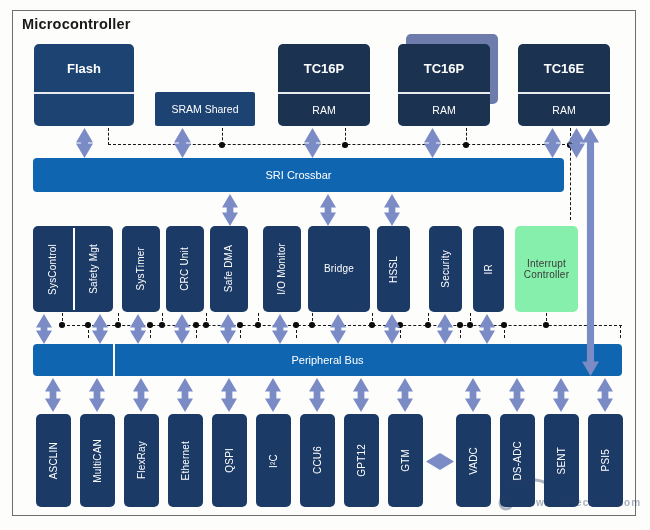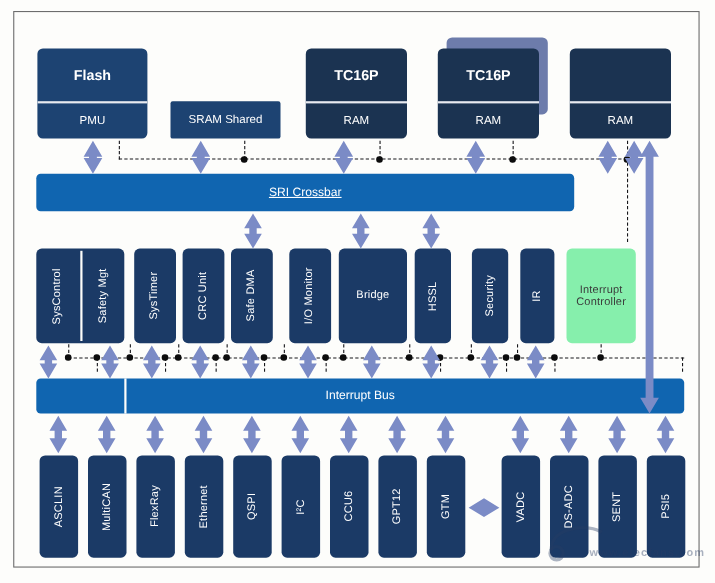--- a/index.html
+++ b/index.html
@@ -52,59 +52,60 @@
   .wm.cn{font-size:19px;letter-spacing:2px;}
   .wm.url{font-size:10px;letter-spacing:1px;}
   .wm.swirl{width:58px;height:42px;}
 </style>
 </head>
 <body>
 
 <div id="stage">
 
   <div class="frame"></div>
+  <div class="title">Microcontroller</div>
 
   <div class="core flashblk" style="left:34px;top:44px;width:100px;height:82px;">
     <div class="top" style="height:48px;">Flash</div>
     <div class="sep" style="top:48px;"></div>
-    <div class="bot" style="height:32px;">PMU</div>
   </div>
 
   <div class="sram" style="left:155px;top:92px;width:100px;height:34px;">SRAM Shared</div>
 
   <div class="core" style="left:278px;top:44px;width:92px;height:82px;">
     <div class="top" style="height:48px;">TC16P</div>
     <div class="sep" style="top:48px;"></div>
     <div class="bot" style="height:32px;">RAM</div>
   </div>
 
   <div class="shadowbox" style="left:406px;top:34px;width:92px;height:70px;"></div>
   <div class="core" style="left:398px;top:44px;width:92px;height:82px;">
     <div class="top" style="height:48px;">TC16P</div>
     <div class="sep" style="top:48px;"></div>
     <div class="bot" style="height:32px;">RAM</div>
   </div>
 
   <div class="core" style="left:518px;top:44px;width:92px;height:82px;">
+    <div class="top" style="height:48px;">TC16E</div>
     <div class="sep" style="top:48px;"></div>
     <div class="bot" style="height:32px;">RAM</div>
   </div>
 
   <div class="dashline" style="left:108px;top:144px;width:462px;"></div>
   <div class="dashvert" style="left:108px;top:128px;height:17px;"></div>
   <div class="dashvert" style="left:222px;top:128px;height:17px;"></div>
   <div class="dashvert" style="left:345px;top:128px;height:17px;"></div>
   <div class="dashvert" style="left:466px;top:128px;height:17px;"></div>
   <div class="dashvert" style="left:570px;top:128px;height:92px;"></div>
   <div class="dot" style="left:219px;top:142px;"></div>
   <div class="dot" style="left:342px;top:142px;"></div>
   <div class="dot" style="left:463px;top:142px;"></div>
   <div class="dot" style="left:567px;top:142px;"></div>
 
-  <div class="bus" style="left:33px;top:158px;width:489px;height:34px;text-decoration:underline;">SRI Crossbar</div>
+  <div class="bus" style="left:33px;top:158px;width:531px;height:34px;">SRI Crossbar</div>
 
   <div class="blk" style="left:33px;top:226px;width:80px;height:86px;background:#1b3a66;"></div>
   <div class="blk" style="left:33px;top:226px;width:40px;height:86px;background:transparent;">
     <span class="vert lbl">SysControl</span>
   </div>
   <div style="position:absolute;left:73px;top:228px;width:1.5px;height:82px;background:#fdfdfb;"></div>
   <div class="blk" style="left:74px;top:226px;width:39px;height:86px;background:transparent;">
     <span class="vert lbl">Safety Mgt</span>
   </div>
 
@@ -170,21 +171,21 @@
   <div class="dot" style="left:309px;top:322px;"></div>
   <div class="dot" style="left:369px;top:322px;"></div>
   <div class="dot" style="left:397px;top:322px;"></div>
   <div class="dot" style="left:425px;top:322px;"></div>
   <div class="dot" style="left:457px;top:322px;"></div>
   <div class="dot" style="left:467px;top:322px;"></div>
   <div class="dot" style="left:501px;top:322px;"></div>
   <div class="dot" style="left:543px;top:322px;"></div>
 
   <div class="bus" style="left:33px;top:344px;width:589px;height:32px;">
-    <span>Interrupt Bus</span>
+    <span>Peripheral Bus</span>
     <span class="divider" style="left:80px;"></span>
   </div>
 
   <div class="blk" style="left:36px;top:414px;width:35px;height:93px;">
     <span class="vert lbl">ASCLIN</span>
   </div>
   <div class="blk" style="left:80px;top:414px;width:35px;height:93px;">
     <span class="vert lbl">MultiCAN</span>
   </div>
   <div class="blk" style="left:124px;top:414px;width:35px;height:93px;">

